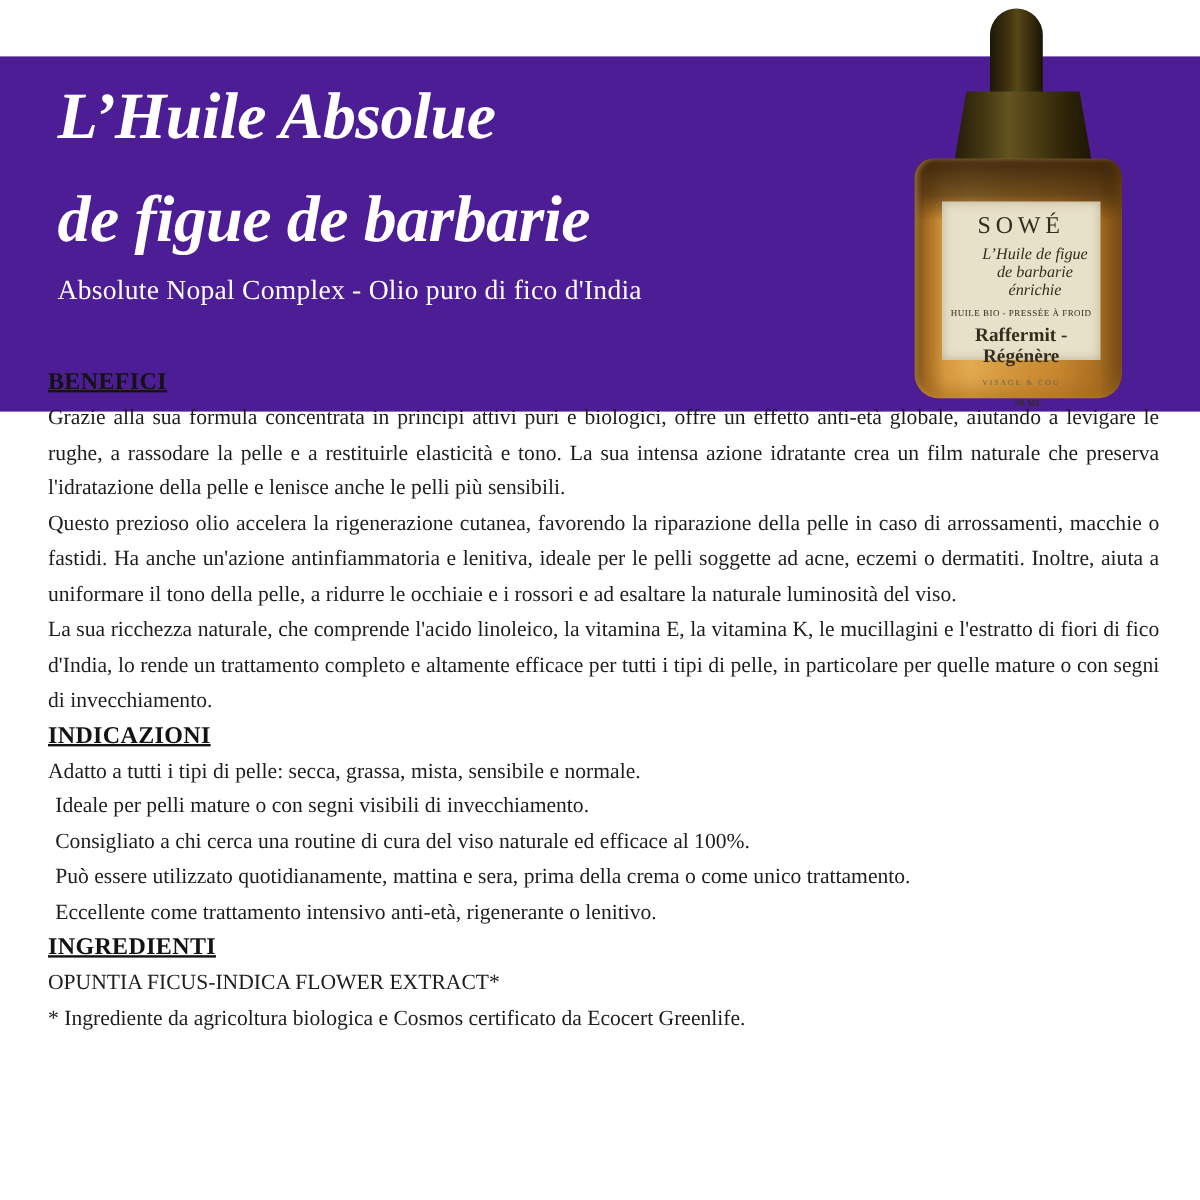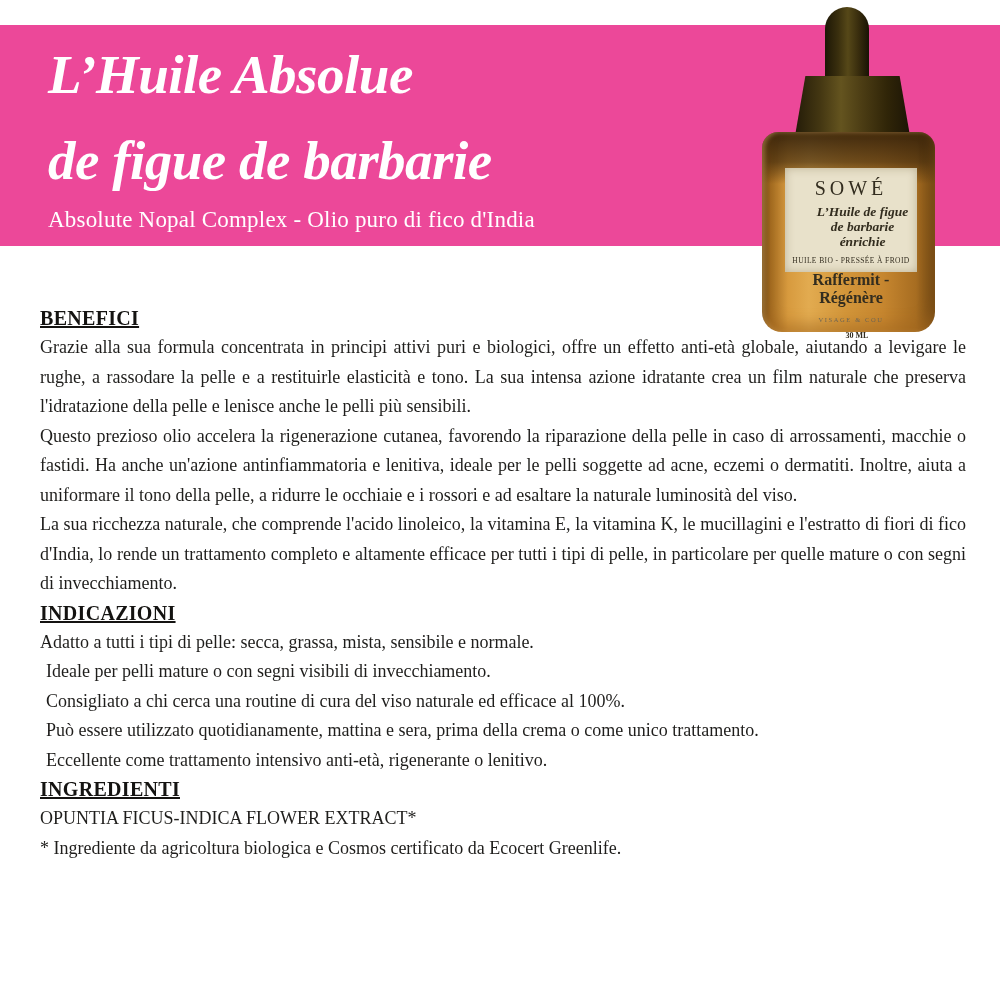--- a/index.html
+++ b/index.html
@@ -4,22 +4,22 @@
 <style>
   html,body{margin:0;padding:0;}
   body{
     width:1000px;height:1000px;position:relative;overflow:hidden;
     background:#ffffff;
     font-family:"Liberation Serif", serif;
     color:#1d1c1a;
   }
   
   .band{
-    position:absolute;left:0;top:25px;width:1000px;height:221px;
-    background:#ec4899;color:#fff;
+    position:absolute;left:0;top:47px;width:1000px;height:296px;
+    background:#4c1d95;color:#fff;
   }
   .title{
     position:absolute;left:48px;
     font-style:italic;font-weight:700;font-size:55px;letter-spacing:-0.5px;
     white-space:nowrap;
   }
   .title.line1{top:18px;}
   .title.line2{top:104px;}
   .subtitle{
     position:absolute;left:48px;top:182px;
@@ -41,27 +41,27 @@
   }
   .glass{
     position:absolute;left:22px;top:132px;width:173px;height:200px;
     border-radius:16px 16px 20px 20px;
     background:
       linear-gradient(180deg, rgba(50,31,9,.85) 6px, rgba(58,37,11,.65) 30px, rgba(58,37,11,0) 52px),
       linear-gradient(90deg,#5e3c10 0%,#a26a20 5%,#d79a3e 15%,#e2ab50 27%,#d3963a 48%,#c6862f 70%,#a76d21 89%,#6b4412 100%);
     box-shadow:inset 0 -8px 14px rgba(160,100,30,.55), inset 3px 0 4px rgba(255,220,150,.35);
   }
   .label{
-    position:absolute;left:45px;top:168px;width:132px;height:104px;
+    position:absolute;left:45px;top:168px;width:132px;height:132px;
     background:#E8E1CA;
     box-shadow:inset 0 0 10px rgba(110,90,50,.35);
     text-align:center;color:#332d1f;
   }
   .brand{font-size:20px;letter-spacing:4px;margin-top:9px;font-weight:400;}
-  .lbl-name{font-style:italic;font-weight:700;font-size:13.5px;line-height:1.1;margin-top:5px;margin-left:23px;}
+  .lbl-name{font-style:italic;font-weight:400;font-size:13.5px;line-height:1.1;margin-top:5px;margin-left:23px;}
   .lbl-bio{font-size:7.5px;letter-spacing:.4px;margin-top:6px;}
   .lbl-claims{font-size:16px;font-weight:700;margin-top:6px;}
   .lbl-usage{font-size:6.5px;letter-spacing:1.6px;margin-top:9px;color:#6e6553;}
   .lbl-vol{font-size:8px;font-weight:700;margin-top:8px;margin-left:12px;}
   
   .content{
     position:absolute;left:40px;top:304px;width:926px;
     font-size:18px;line-height:29.5px;color:#1f1e1c;
   }
   .content h2{

